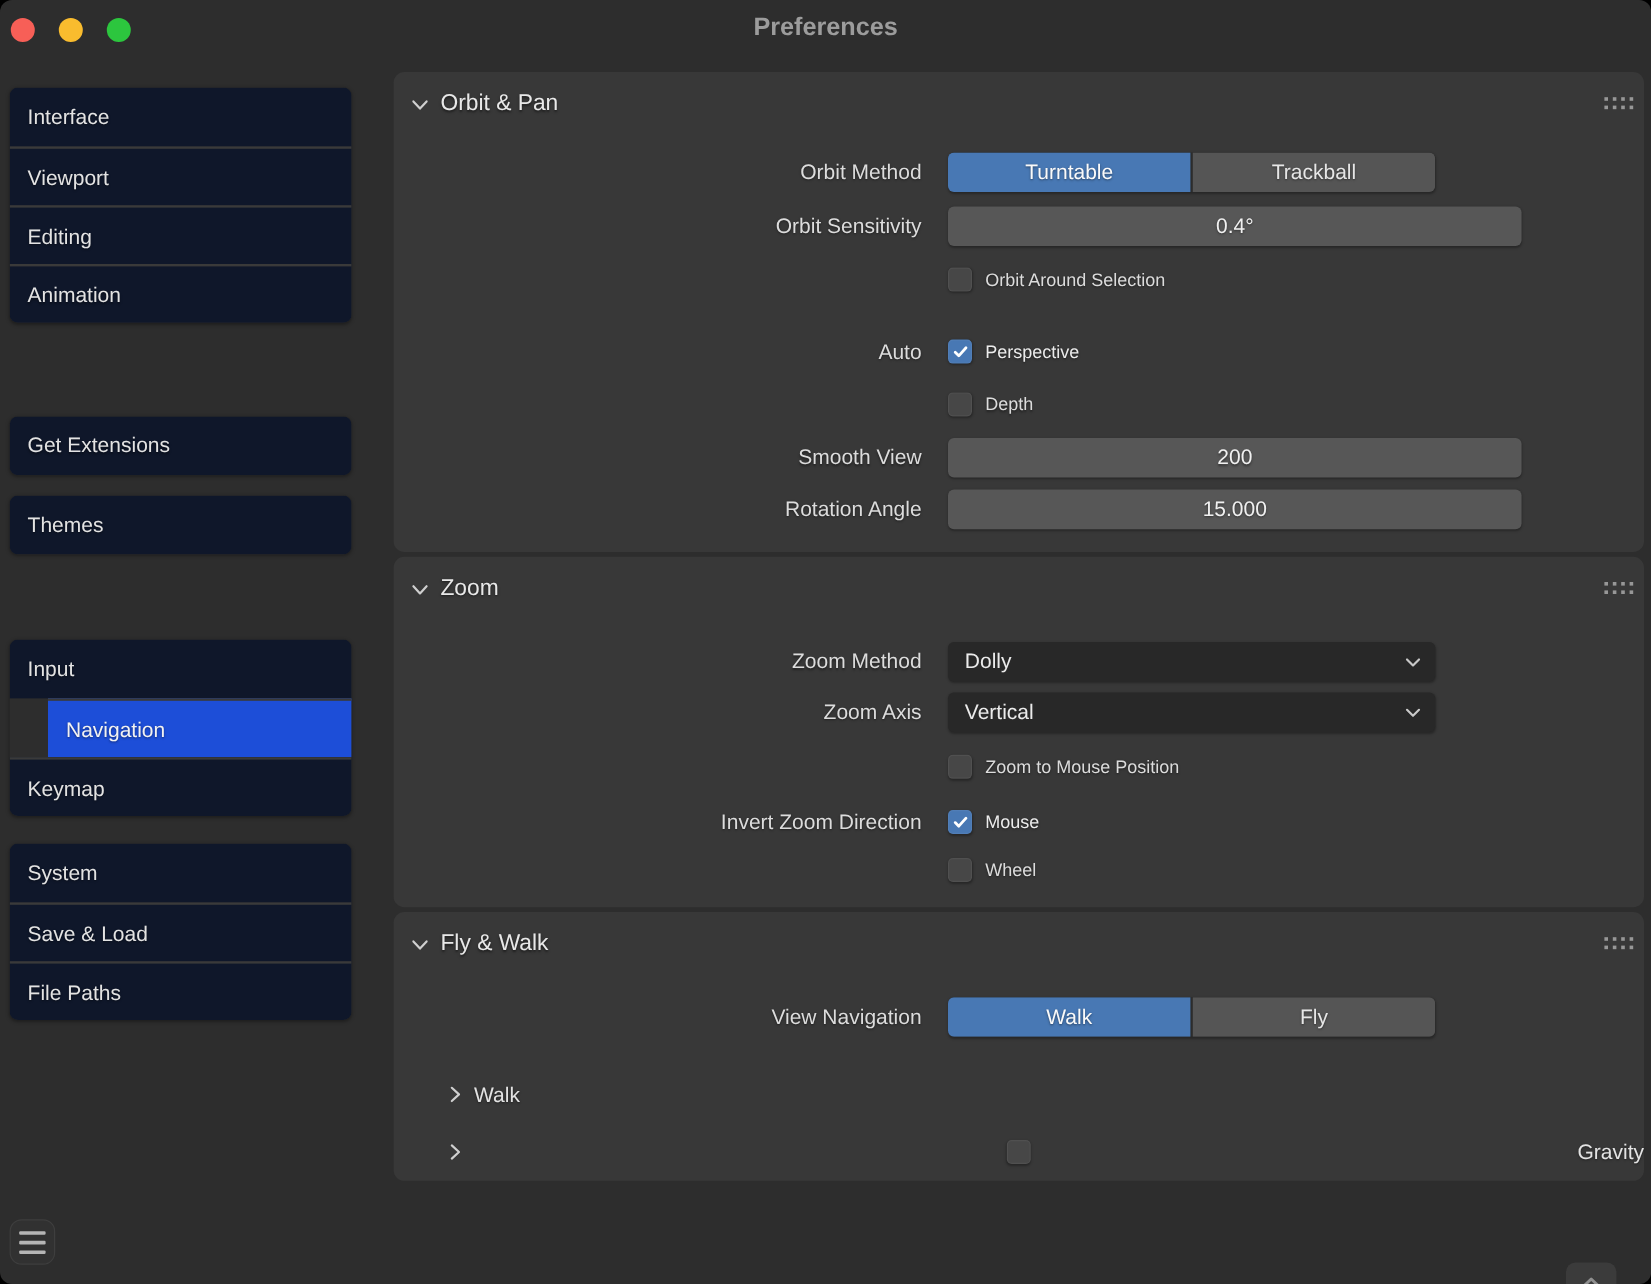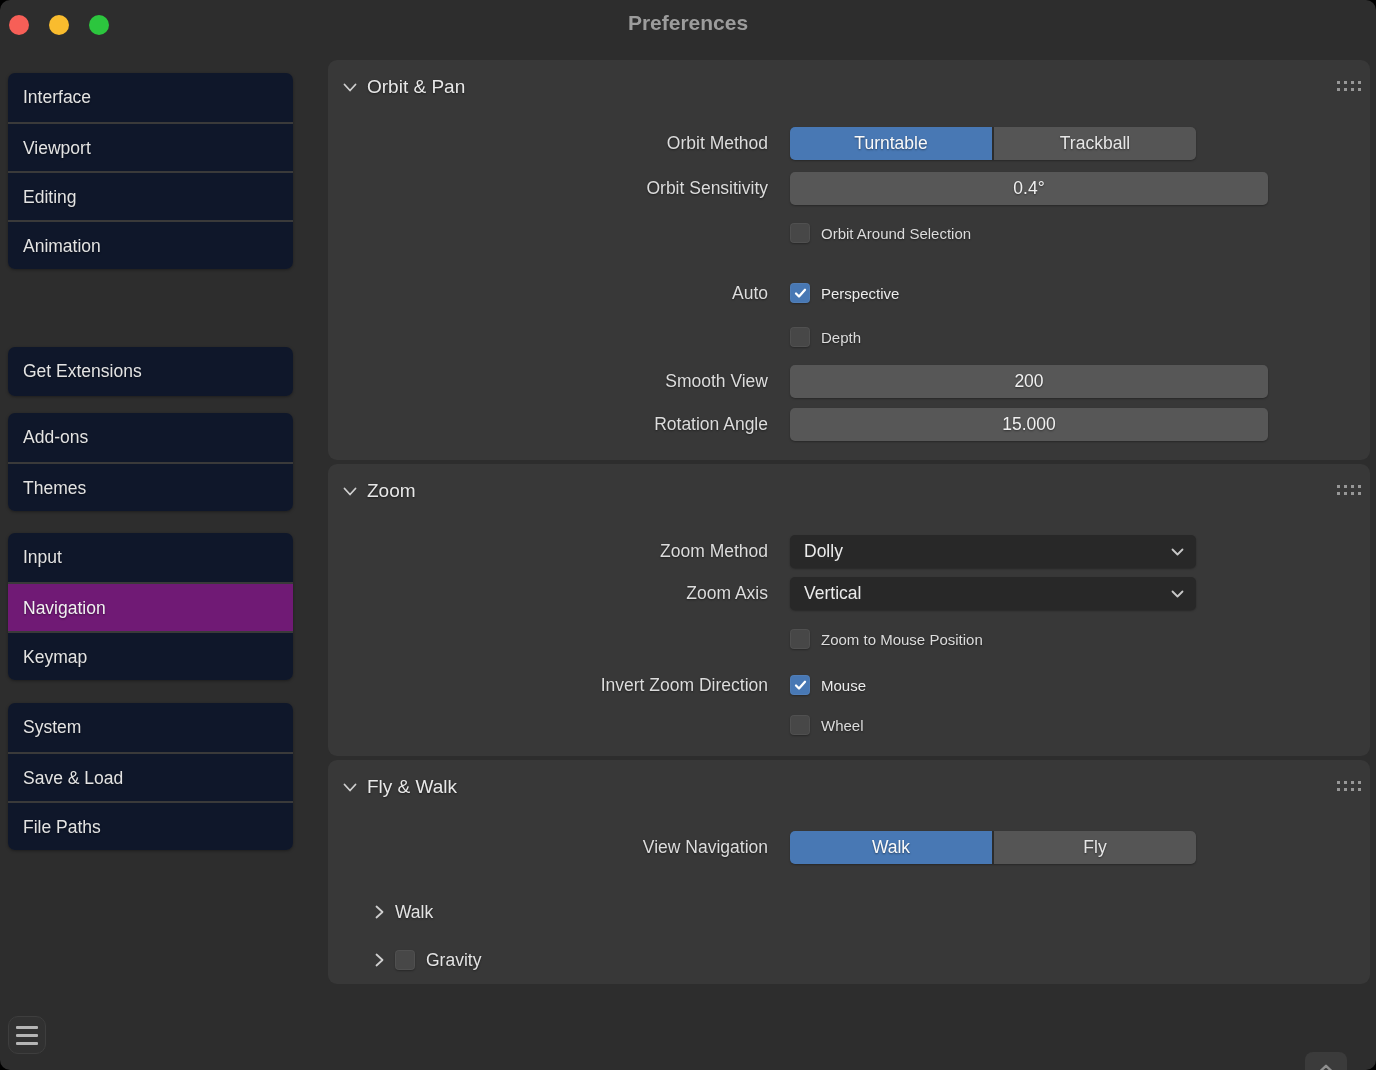--- a/index.html
+++ b/index.html
@@ -27,21 +27,21 @@
     position:absolute; left:0; width:285px;
     border-radius:7px; overflow:hidden;
     box-shadow:0 1px 3px rgba(0,0,0,.35);
   }
   .side-item {
     height:49px; line-height:49px; padding-left:15px;
     background:#0f172a; font-size:17.5px; color:#e3e3e3;
     text-shadow:0 1px 2px rgba(0,0,0,.45); cursor:default;
   }
   .side-item + .side-item { border-top:2px solid #3a3a3a; }
-  .side-item.active { background:#701a75; color:#f2f2f2; }
+  .side-item.active { background:#1d4ed8; color:#f2f2f2;margin-left:32px; }
   #group-0 { top:73px; }  #group-1 { top:347px; } #group-2 { top:413px; }
   #group-3 { top:533px; } #group-4 { top:703px; }
   
   .section {
     position:absolute; left:328px; width:1042px;
     background:#383838; border-radius:9px;
   }
   #sec-orbit { top:60px;  height:400px; }
   #sec-zoom  { top:464px; height:292px; }
   #sec-fly   { top:760px; height:224px; }
@@ -130,21 +130,20 @@
     <div class="side-group" id="group-0">
       <div class="side-item">Interface</div>
       <div class="side-item">Viewport</div>
       <div class="side-item">Editing</div>
       <div class="side-item">Animation</div>
     </div>
     <div class="side-group" id="group-1">
       <div class="side-item">Get Extensions</div>
     </div>
     <div class="side-group" id="group-2">
-      <div class="side-item">Add-ons</div>
       <div class="side-item">Themes</div>
     </div>
     <div class="side-group" id="group-3">
       <div class="side-item">Input</div>
       <div class="side-item active">Navigation</div>
       <div class="side-item">Keymap</div>
     </div>
     <div class="side-group" id="group-4">
       <div class="side-item">System</div>
       <div class="side-item">Save &amp; Load</div>
@@ -292,21 +291,21 @@
 
     <div class="subrow h24" style="margin-top:36px;">
       <span class="icon">
         <svg width="9" height="14" viewBox="0 0 9 14">
             <polyline points="1.5,1.5 7.5,7 1.5,12.5" fill="none" stroke="#cfcfcf" stroke-width="1.8" stroke-linecap="round" stroke-linejoin="round"></polyline>
           </svg>
       </span>
       <span>Walk</span>
     </div>
 
-    <div class="subrow h24" style="margin-top:24px;">
+    <div class="subrow h24" style="margin-top:24px;justify-content:space-between;">
       <span class="icon">
         <svg width="9" height="14" viewBox="0 0 9 14">
             <polyline points="1.5,1.5 7.5,7 1.5,12.5" fill="none" stroke="#cfcfcf" stroke-width="1.8" stroke-linecap="round" stroke-linejoin="round"></polyline>
           </svg>
       </span>
       <span class="cb"></span>
       <span>Gravity</span>
     </div>
   </section>
 

